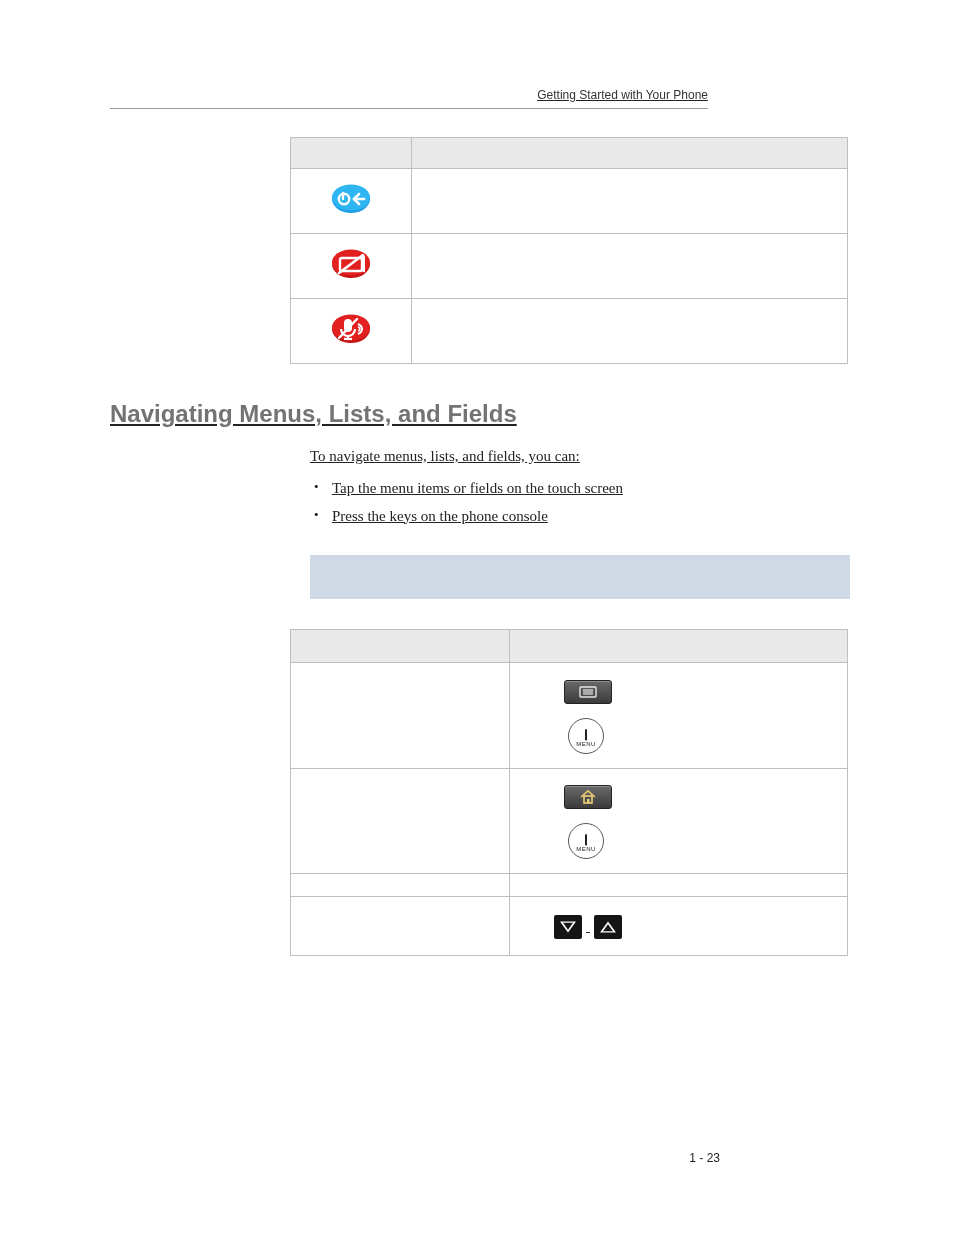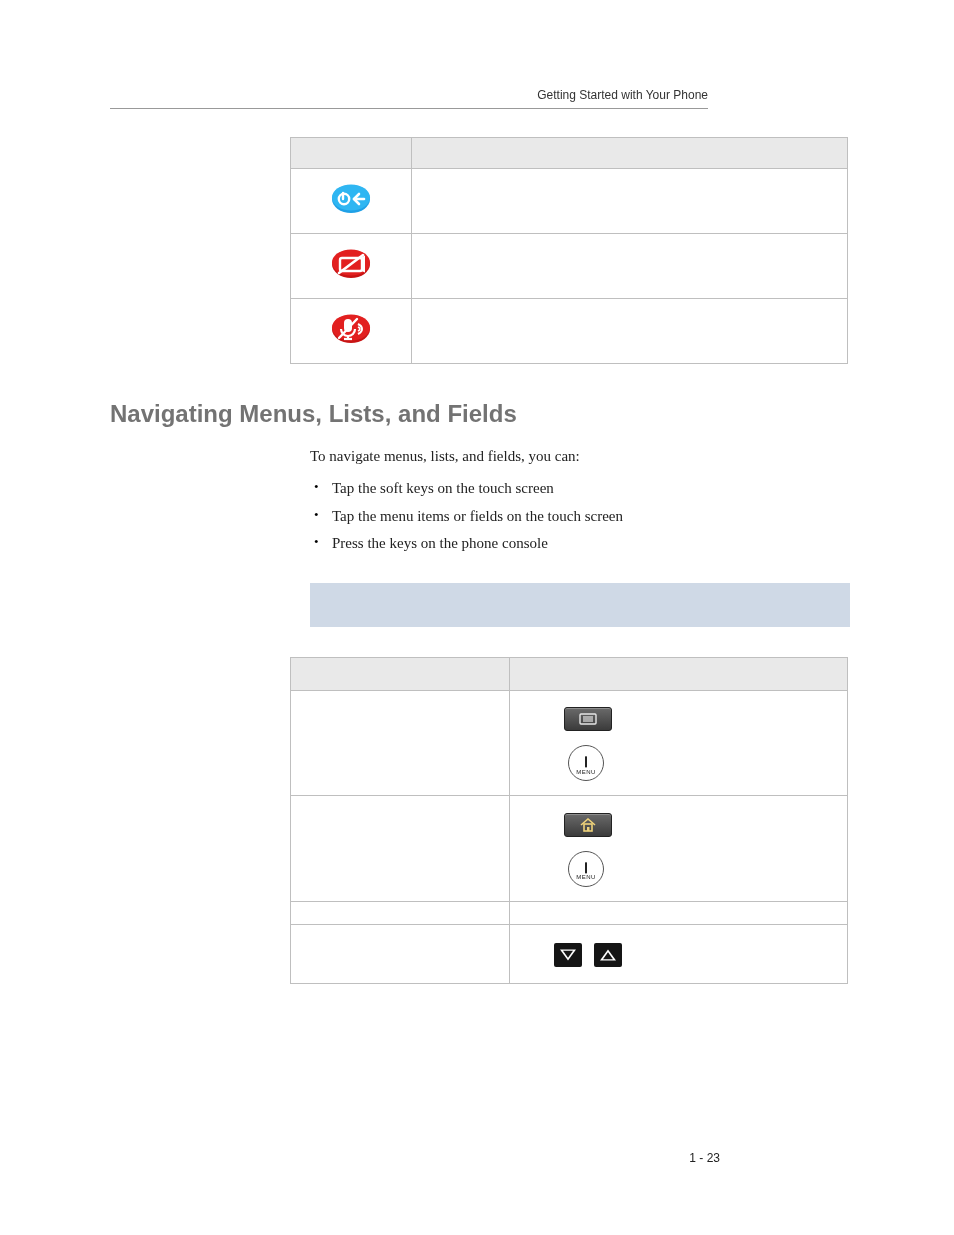--- a/index.html
+++ b/index.html
@@ -9,20 +9,21 @@
     color: #222;
     background: #fff;
     width: 954px;
   }
   .page {
     width: 818px;
     min-height: 1235px;
     padding: 88px 110px 92px 110px;
     box-sizing: border-box;
     position: relative;
+    text-decoration: underline;
   }
   .running-head {
     text-align: right;
     font-family: "Arial Narrow", Arial, sans-serif;
     font-size: 12px;
     color: #333;
     margin-bottom: 6px;
   }
   .rule {
     border: none;
@@ -259,21 +260,20 @@
         <td></td>
       </tr>
     </tbody>
   </table>
 
   <div class="h2">Navigating Menus, Lists, and Fields</div>
 
   <div class="body-block">
     <p>To navigate menus, lists, and fields, you can:</p>
     <ul>
-      <li>Tap the soft keys on the touch screen</li>
       <li>Tap the menu items or fields on the touch screen</li>
       <li>Press the keys on the phone console</li>
     </ul>
   </div>
 
   <div class="banner"></div>
 
   <table class="nav-table">
     <thead>
       <tr>

